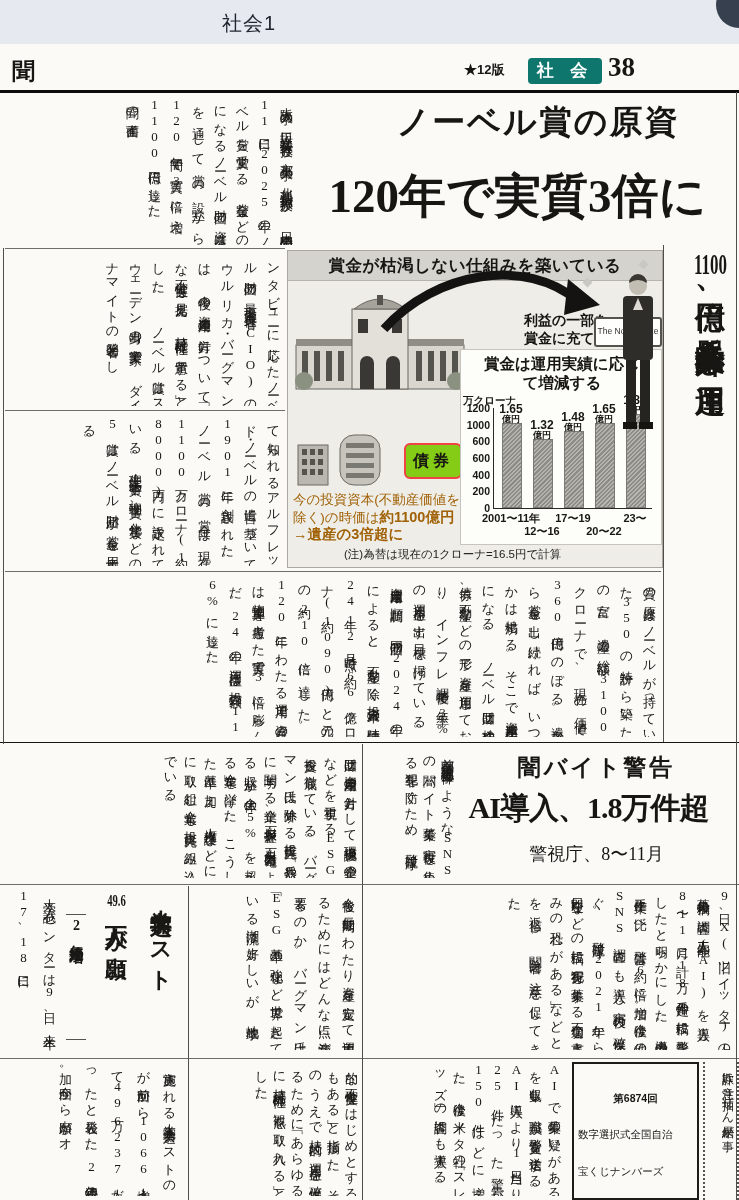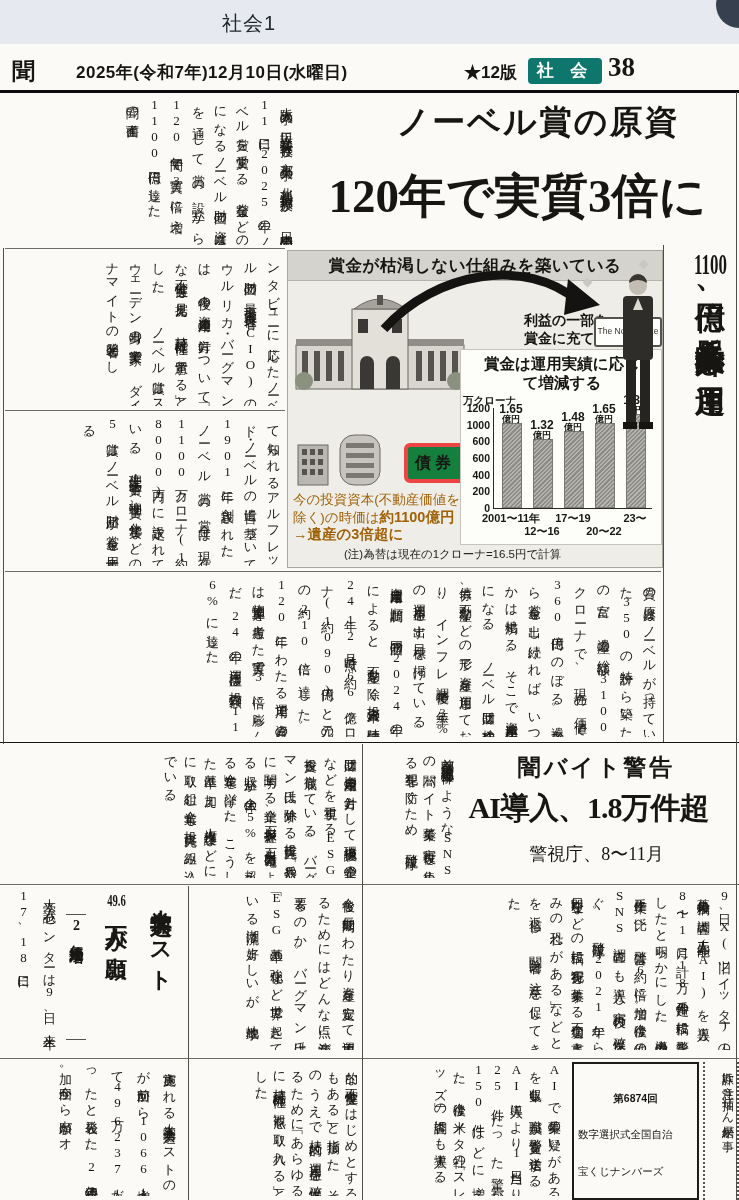--- a/index.html
+++ b/index.html
@@ -6,21 +6,21 @@
   body{width:739px;height:1200px;position:relative;overflow:hidden;background:#f3f4f1;
        font-family:"Liberation Sans",sans-serif;color:#171613;}
   .abs{position:absolute;}
   
   .topstrip{left:0;top:0;width:739px;height:44px;background:#e6eaf0;border-bottom:1px solid #c9ced6;}
   .tab-label{left:222px;top:10px;font-size:20px;color:#20262f;letter-spacing:1px;}
   .corner-btn{left:716px;top:-18px;width:46px;height:46px;border-radius:50%;background:#36404e;}
   .datebar{left:0;top:44px;width:739px;height:46px;background:#fbfaf7;}
   .masthead-frag{left:12px;top:56px;font-family:"Liberation Serif",serif;font-size:23px;font-weight:bold;}
   .dateline{left:76px;top:61px;font-size:17px;font-weight:bold;letter-spacing:.5px;}
-  .edition{left:464px;top:61px;font-size:17px;font-weight:bold;}
+  .edition{left:464px;top:61px;font-size:13px;font-weight:bold;}
   .sect-badge{left:528px;top:58px;width:74px;height:26px;background:#0f766e;color:#fff;border-radius:4px;
               font-size:17px;font-weight:bold;text-align:center;line-height:26px;letter-spacing:6px;}
   .pageno{left:608px;top:52px;font-family:"Liberation Serif",serif;font-size:27px;font-weight:bold;}
   .paper{left:0;top:90px;width:739px;height:1110px;background:#fbfaf7;}
   
   .hr{background:#171613;height:1px;}
   .hr-thick{background:#0c0c0c;height:3px;}
   .hr-thin{background:#6f6d68;height:1px;}
   .vr{background:#504e49;width:1px;}
   
@@ -33,21 +33,21 @@
   .bighead{left:296px;top:150px;width:443px;height:94px;text-align:center;
            font-family:"Liberation Serif",serif;font-size:47px;font-weight:bold;letter-spacing:0px;line-height:92px;}
   .sidehead{left:668px;top:248px;height:496px;width:62px;font-family:"Liberation Serif",serif;
             font-size:30px;font-weight:bold;letter-spacing:2px;writing-mode:vertical-rl;text-orientation:upright;}
   
   .info{left:287px;top:250px;width:376px;height:318px;background:#eeede8;border:1px solid #a9a7a0;box-sizing:border-box;}
   .info .title{position:absolute;left:0;top:0;width:100%;height:29px;background:#d4d3cd;border-bottom:1px solid #b5b3ac;
                font-size:16.5px;font-weight:bold;text-align:center;line-height:29px;letter-spacing:.5px;}
   .pill{position:absolute;left:2px;top:148px;width:180px;height:23px;background:#121110;color:#fff;border-radius:12px;
         font-size:13px;font-weight:bold;text-align:center;line-height:23px;}
-  .bondbox{position:absolute;left:116px;top:192px;width:54px;height:32px;background:#15803d;border:4px solid #ef4444;
+  .bondbox{position:absolute;left:116px;top:192px;width:54px;height:32px;background:#84cc16;border:2px solid #ef4444;
            border-radius:6px;font-size:16px;font-weight:bold;text-align:center;line-height:32px;letter-spacing:4px;}
   .capital{position:absolute;left:5px;top:240px;width:190px;font-size:13.5px;line-height:17.5px;color:#a16207;}
   .capital b{font-size:14.5px;}
   .profit{position:absolute;left:236px;top:60px;width:90px;font-size:14px;font-weight:bold;line-height:18px;}
   .sign{position:absolute;left:306px;top:66px;width:64px;height:26px;background:#fefefc;border:2px solid #55534e;
         border-radius:3px;font-size:8.5px;text-align:center;line-height:24px;z-index:5;color:#33312d;}
   .spark{position:absolute;width:7px;height:7px;background:#c9c8c2;transform:rotate(45deg);}
   
   .chartbox{position:absolute;left:172px;top:98px;width:202px;height:196px;background:#fdfdfa;border:1px solid #c6c4bd;box-sizing:border-box;}
   .ctitle{position:absolute;left:18px;top:4px;width:166px;text-align:center;font-size:15.5px;font-weight:bold;line-height:19px;}
@@ -80,21 +80,20 @@
 </style>
 </head>
 <body>
 
 <div class="abs topstrip">
   <div class="abs tab-label">社会1</div>
   <div class="abs corner-btn"></div>
 </div>
 <div class="abs datebar">
   <div class="abs masthead-frag" style="left:12px;top:12px;">聞</div>
-  <div class="abs dateline" style="left:76px;top:17px;">2025年(令和7年)12月10日(水曜日)</div>
   <div class="abs edition" style="left:464px;top:17px;">★12版</div>
   <div class="abs sect-badge" style="left:528px;top:14px;">社 会</div>
   <div class="abs pageno" style="left:608px;top:8px;">38</div>
 </div>
 <div class="abs paper"></div>
 <div class="abs hr-thick" style="left:0;top:90px;width:739px;"></div>
 
 <div class="abs hr-thin" style="left:5px;top:248px;width:280px;"></div>
 <div class="abs hr-thin" style="left:5px;top:410px;width:280px;"></div>
 <div class="abs hr-thin" style="left:5px;top:571px;width:656px;"></div>

